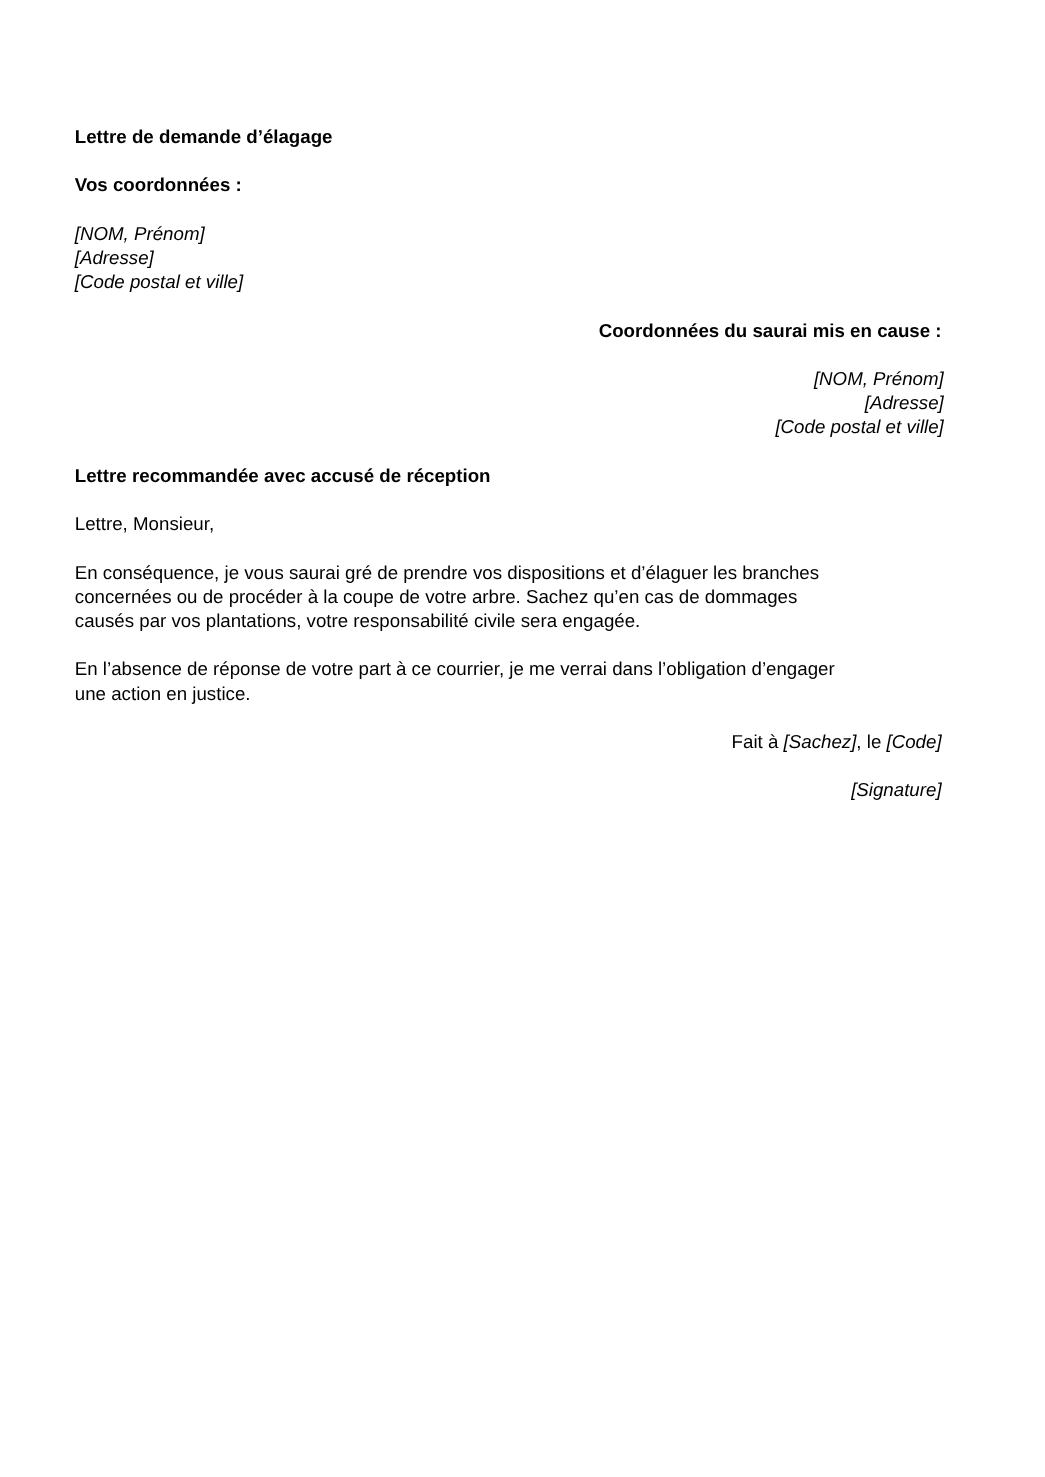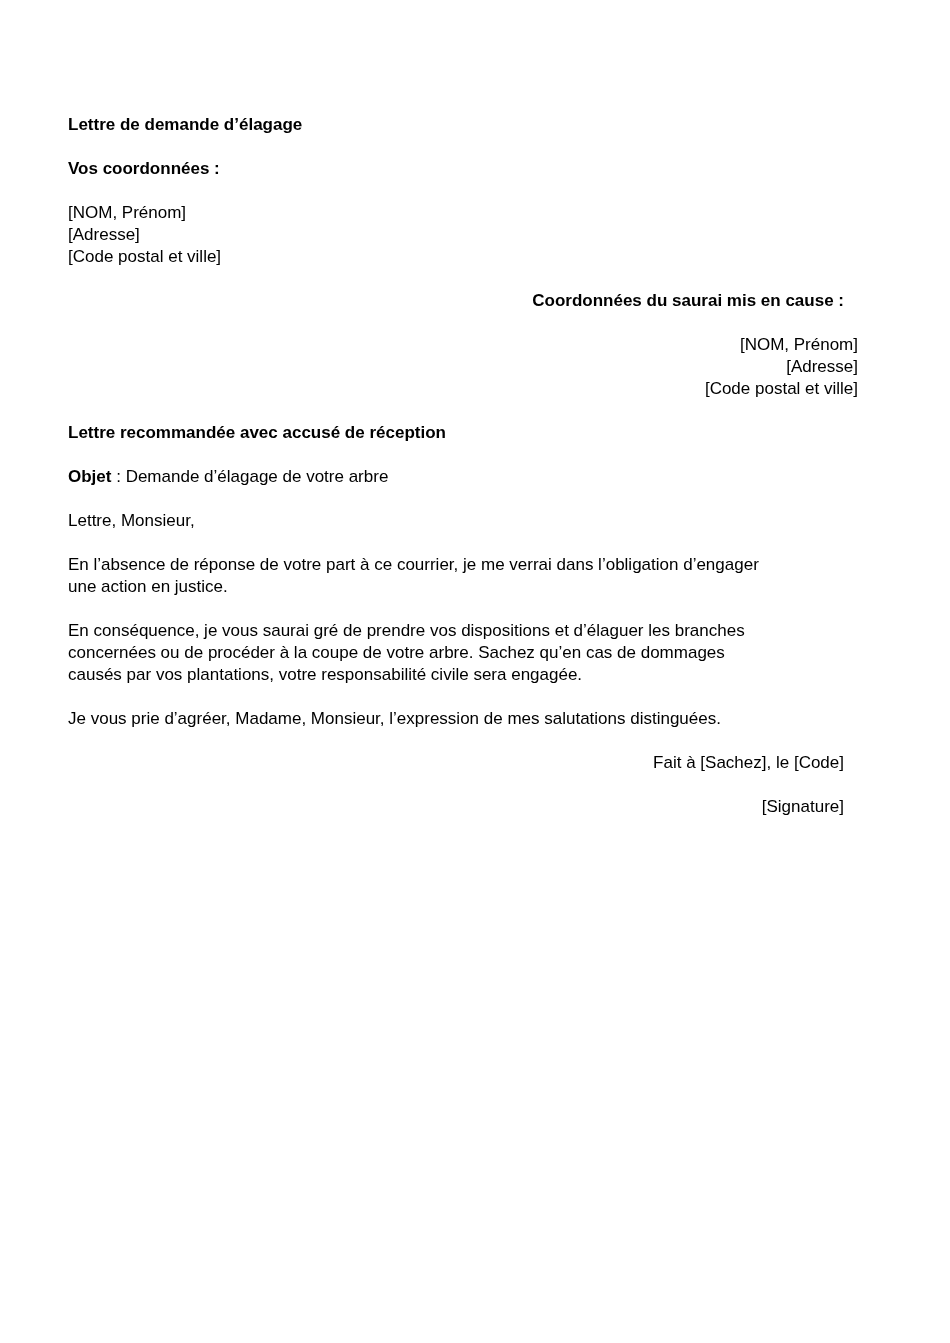--- a/index.html
+++ b/index.html
@@ -11,25 +11,25 @@
     font-family: "Liberation Sans", sans-serif;
     font-size: 17px;
     line-height: 22px;
     -webkit-font-smoothing: antialiased;
   }
   .doc {
     box-sizing: border-box;
     width: 950px;
     padding: 114px 92px 40px 68px; 
   }
-  .doc p { margin: 0 14px 22px 0; }
+  .doc p { margin: 0 2px 22px 0; }
   .block { margin: 0 0 22px 0; }
   .block p { margin: 0; }
   .bold   { font-weight: bold; }
-  .italic { }
+  .italic { font-style: italic; }
   .right  { text-align: right; }
   .pre    { white-space: pre-line; } 
 </style>
 </head>
 <body>
 
 <div class="doc">
 
   <p class="bold">Lettre de demande d’élagage</p>
 
@@ -44,31 +44,29 @@
   <p class="bold right">Coordonnées du saurai mis en cause :</p>
 
   <div class="block right">
     <p class="italic">[NOM, Prénom]</p>
     <p class="italic">[Adresse]</p>
     <p class="italic">[Code postal et ville]</p>
   </div>
 
   <p class="bold">Lettre recommandée avec accusé de réception</p>
 
-  <p><span class="bold">Objet</span><span> : </span><span>Demande d’élagage de votre arbre</span></p>
 
   <p>Lettre, Monsieur,</p>
 
-
-  <p class="pre">En l’absence de réponse de votre part à ce courrier, je me verrai dans l’obligation d’engager
-une action en justice.</p>
 
   <p class="pre">En conséquence, je vous saurai gré de prendre vos dispositions et d’élaguer les branches
 concernées ou de procéder à la coupe de votre arbre. Sachez qu’en cas de dommages
 causés par vos plantations, votre responsabilité civile sera engagée.</p>
 
-  <p>Je vous prie d’agréer, Madame, Monsieur, l’expression de mes salutations distinguées.</p>
+  <p class="pre">En l’absence de réponse de votre part à ce courrier, je me verrai dans l’obligation d’engager
+une action en justice.</p>
+
 
   <p class="right"><span>Fait à </span><span class="italic">[Sachez]</span><span>, le </span><span class="italic">[Code]</span></p>
 
   <p class="right italic">[Signature]</p>
 
 </div>
 
 </body></html>

